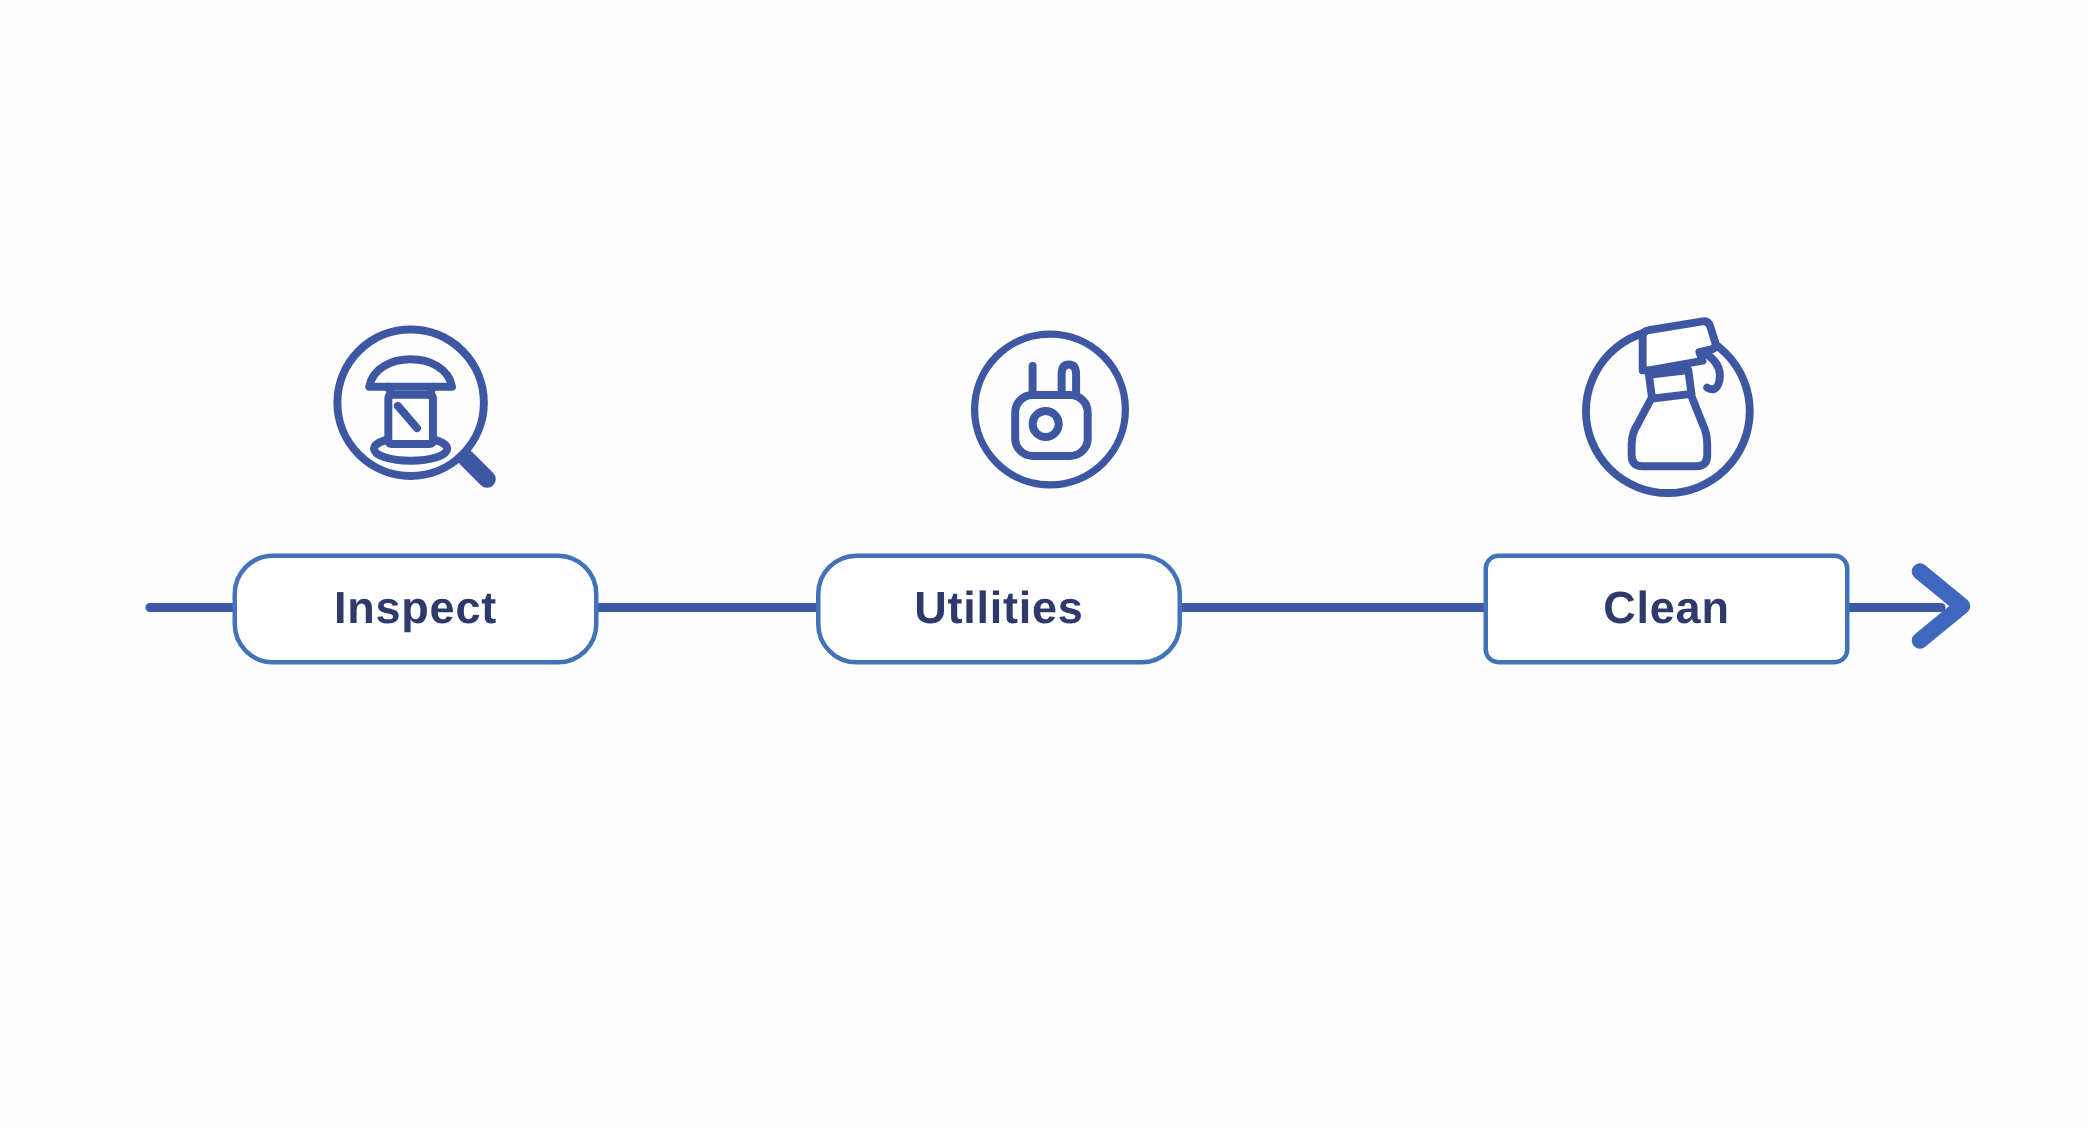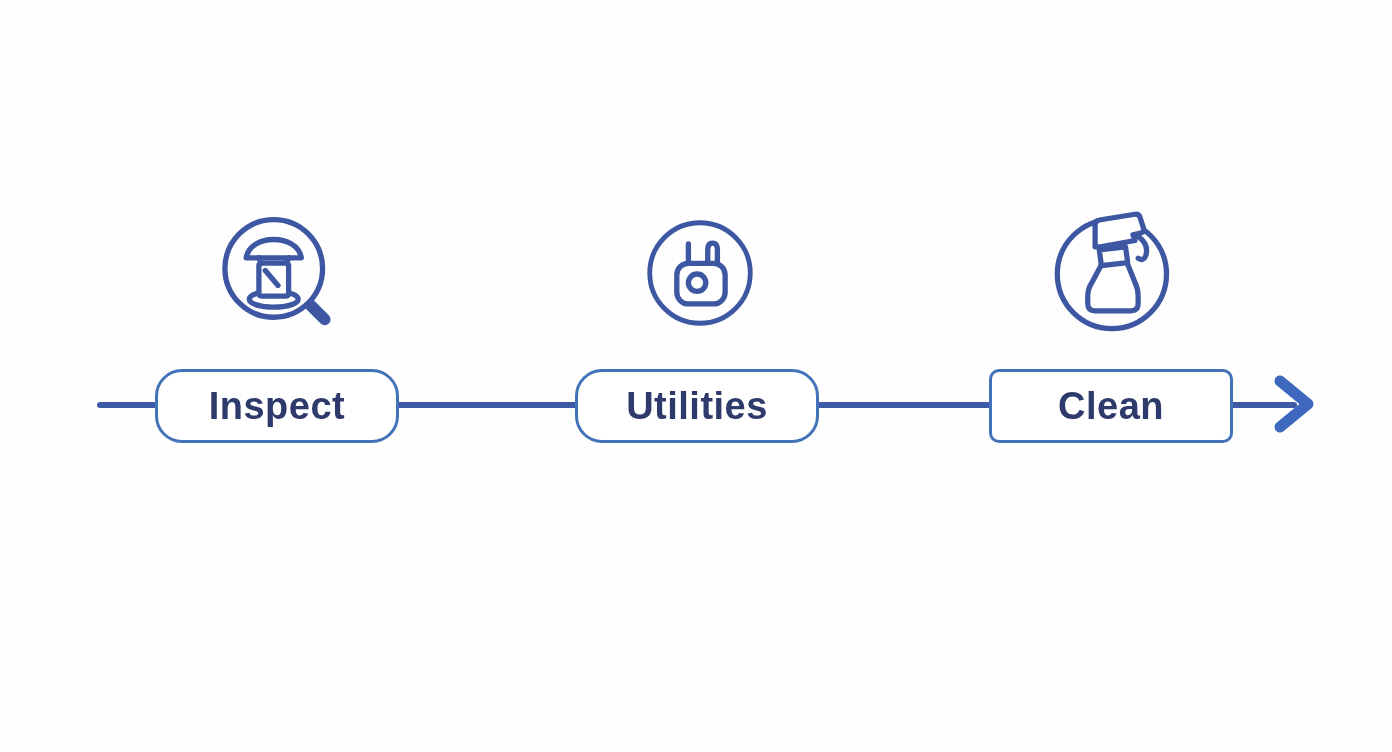--- a/index.html
+++ b/index.html
@@ -41,27 +41,27 @@
     width: 244px; height: 74px;
     background: #ffffff;
     border: 3px solid var(--pill-border);
     border-radius: 27px;
     display: flex;
     align-items: center;
     justify-content: center;
     z-index: 3;
   }
   .pill-label {
-    font-size: 38px;
+    font-size: 30px;
     font-weight: 700;
     color: var(--label-text);
     letter-spacing: 0.5px;
   }
   .pill-1 { left: 155px; }
-  .pill-2 { left: 575px; }
+  .pill-2 { left: 544px; }
   .pill-3 { left: 989px; border-radius: 10px; }
   .icon {
     position: absolute;
     color: var(--icon-stroke);
     z-index: 2;
   }
   .icon-1 { left: 212px; top: 209px; }
   .icon-2 { left: 642px; top: 215px; }
   .icon-3 { left: 1051px; top: 209px; }
 </style>

